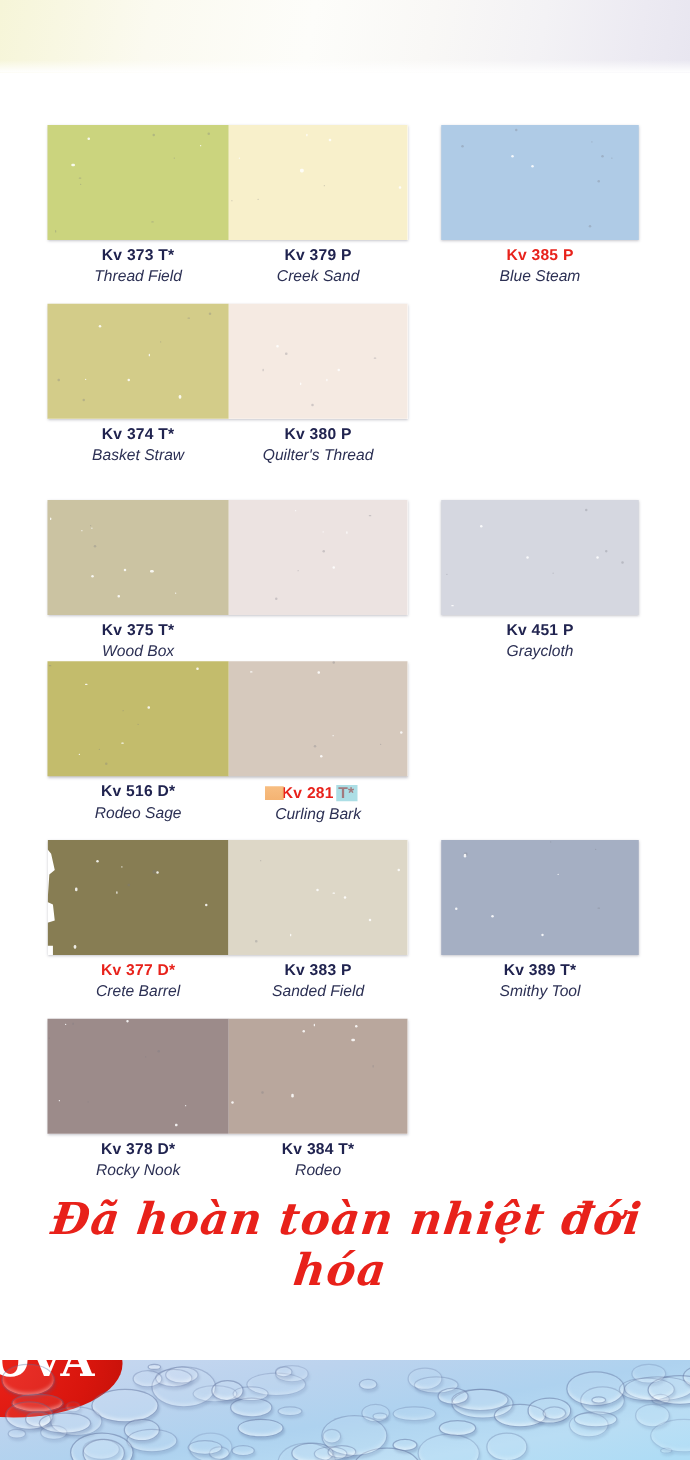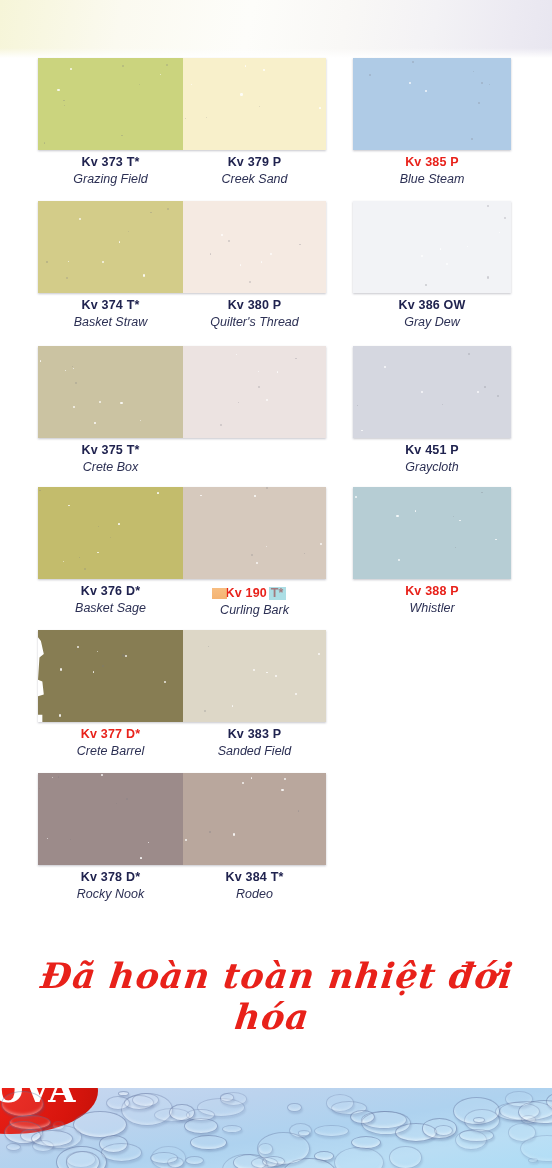--- a/index.html
+++ b/index.html
@@ -19,21 +19,21 @@
   #top-wash:after{
     content:"";position:absolute;left:0;bottom:0;width:100%;height:10px;
     background:linear-gradient(#ffffff00,#ffffff);
   }
 
   
   #swatch-grid{
     position:absolute;left:0;top:58px;width:552px;height:862px;
   }
   .swatch-row{
-    position:absolute;left:0;width:552px;height:143px;
+    position:absolute;left:0;width:552px;height:143px;margin-top:42px;
   }
   .col-left{position:absolute;left:38px;top:0;width:288px;height:143px;}
   .col-right{position:absolute;left:353px;top:0;width:158px;height:143px;}
 
   
   .chip-pair{position:absolute;left:0;top:0;width:288px;height:92px;
     box-shadow:0 1px 2px rgba(90,90,110,.35);}
   .chip{position:absolute;top:0;height:92px;}
   .chip.a{left:0;width:145px;}
   .chip.b{left:145px;width:143px;}
@@ -141,21 +141,21 @@
             <span class="fleck" style="width: 1.66191px; height: 1.66191px; left: 55.9519%; top: 11.9417%; background: rgba(255, 255, 255, 0.85);"></span>
             <span class="fleck" style="width: 0.885144px; height: 0.885144px; left: 15.7658%; top: 63.6318%; background: rgba(120, 120, 130, 0.3);"></span>
             <span class="fleck" style="width: 0.89192px; height: 0.89192px; left: 53.407%; top: 52.4741%; background: rgba(120, 120, 130, 0.3);"></span>
             <span class="fleck" style="width: 1.60322px; height: 1.60322px; left: 43.2457%; top: 7.99952%; background: rgba(255, 255, 255, 0.85);"></span>
             <span class="fleck" style="width: 1.28078px; height: 1.28078px; left: 5.43004%; top: 27.8871%; background: rgba(255, 255, 255, 0.85);"></span>
             <span class="fleck" style="width: 1.68262px; height: 1.68262px; left: 95.2193%; top: 53.0751%; background: rgba(255, 255, 255, 0.85);"></span>
           </div>
         </div>
         <div class="label-block lbl-a">
           <div class="code">Kv 373 T*</div>
-          <div class="name">Grazing Field</div>
+          <div class="name">Thread Field</div>
         </div>
         <div class="label-block lbl-b">
           <div class="code">Kv 379 P</div>
           <div class="name">Creek Sand</div>
         </div>
       </div>
       <div class="col-right">
         <div class="chip-single" style="background: rgb(175, 203, 230);">
           <span class="fleck" style="width: 2.14326px; height: 2.14326px; left: 74.6111%; top: 86.4716%; background: rgba(120, 120, 130, 0.3);"></span>
           <span class="fleck" style="width: 2.28502px; height: 2.28502px; left: 78.8695%; top: 47.8654%; background: rgba(120, 120, 130, 0.3);"></span>
@@ -201,39 +201,22 @@
         </div>
         <div class="label-block lbl-a">
           <div class="code">Kv 374 T*</div>
           <div class="name">Basket Straw</div>
         </div>
         <div class="label-block lbl-b">
           <div class="code">Kv 380 P</div>
           <div class="name">Quilter's Thread</div>
         </div>
       </div>
-      <div class="col-right">
-        <div class="chip-single" style="background: rgb(242, 243, 246);">
-          <span class="fleck" style="width: 2.20706px; height: 2.20706px; left: 58.8584%; top: 67.6603%; background: rgba(255, 255, 255, 0.85);"></span>
-          <span class="fleck" style="width: 2.19902px; height: 2.19902px; left: 84.944%; top: 4.53966%; background: rgba(120, 120, 130, 0.3);"></span>
-          <span class="fleck" style="width: 2.1844px; height: 2.1844px; left: 84.5605%; top: 81.8799%; background: rgba(120, 120, 130, 0.3);"></span>
-          <span class="fleck" style="width: 1.49158px; height: 1.49158px; left: 45.856%; top: 90.6934%; background: rgba(120, 120, 130, 0.3);"></span>
-          <span class="fleck" style="width: 1.34527px; height: 1.34527px; left: 92.0897%; top: 33.2518%; background: rgba(255, 255, 255, 0.85);"></span>
-          <span class="fleck" style="width: 1.48868px; height: 1.48868px; left: 54.9654%; top: 51.5303%; background: rgba(255, 255, 255, 0.85);"></span>
-          <span class="fleck" style="width: 1.07241px; height: 1.07241px; left: 71.9646%; top: 48.9858%; background: rgba(255, 255, 255, 0.85);"></span>
-          <span class="fleck" style="width: 2.21005px; height: 2.21005px; left: 95.6798%; top: 17.6676%; background: rgba(120, 120, 130, 0.3);"></span>
-          <span class="fleck" style="width: 1.80036px; height: 1.80036px; left: 43.1481%; top: 58.6622%; background: rgba(255, 255, 255, 0.85);"></span>
-        </div>
-        <div class="label-block lbl-s">
-          <div class="code">Kv 386 OW</div>
-          <div class="name">Gray Dew</div>
-        </div>
-      </div>
-    </div>
-    <div class="swatch-row" style="top: 288px;">
+    </div>
+    <div class="swatch-row" style="top: 300px;">
       <div class="col-left">
         <div class="chip-pair">
           <div class="chip a" style="background: rgb(203, 195, 162);">
             <span class="fleck" style="width: 2.35018px; height: 2.35018px; left: 56.8037%; top: 60.8877%; background: rgba(255, 255, 255, 0.85);"></span>
             <span class="fleck" style="width: 2.07712px; height: 2.07712px; left: 25.5066%; top: 39.3185%; background: rgba(120, 120, 130, 0.3);"></span>
             <span class="fleck" style="width: 1.16538px; height: 1.16538px; left: 18.7033%; top: 26.4571%; background: rgba(255, 255, 255, 0.85);"></span>
             <span class="fleck" style="width: 1.66927px; height: 1.66927px; left: 38.7642%; top: 82.5011%; background: rgba(255, 255, 255, 0.85);"></span>
             <span class="fleck" style="width: 2.38387px; height: 2.38387px; left: 41.8374%; top: 59.7961%; background: rgba(255, 255, 255, 0.85);"></span>
             <span class="fleck" style="width: 0.800521px; height: 0.800521px; left: 23.1823%; top: 21.947%; background: rgba(120, 120, 130, 0.3);"></span>
             <span class="fleck" style="width: 0.929108px; height: 0.929108px; left: 70.5025%; top: 80.2626%; background: rgba(255, 255, 255, 0.85);"></span>
@@ -247,21 +230,21 @@
             <span class="fleck" style="width: 1.03229px; height: 1.03229px; left: 52.4959%; top: 27.3231%; background: rgba(255, 255, 255, 0.85);"></span>
             <span class="fleck" style="width: 1.12137px; height: 1.12137px; left: 37.0012%; top: 8.40415%; background: rgba(255, 255, 255, 0.85);"></span>
             <span class="fleck" style="width: 2.31004px; height: 2.31004px; left: 25.8523%; top: 84.514%; background: rgba(120, 120, 130, 0.3);"></span>
             <span class="fleck" style="width: 1.55632px; height: 1.55632px; left: 78.3082%; top: 12.5908%; background: rgba(120, 120, 130, 0.3);"></span>
             <span class="fleck" style="width: 2.33676px; height: 2.33676px; left: 58.0728%; top: 57.2768%; background: rgba(255, 255, 255, 0.85);"></span>
             <span class="fleck" style="width: 1.13531px; height: 1.13531px; left: 38.6276%; top: 60.6952%; background: rgba(120, 120, 130, 0.3);"></span>
           </div>
         </div>
         <div class="label-block lbl-a">
           <div class="code">Kv 375 T*</div>
-          <div class="name">Crete Box</div>
+          <div class="name">Wood Box</div>
         </div>
       </div>
       <div class="col-right">
         <div class="chip-single" style="background: rgb(213, 215, 224);">
           <span class="fleck" style="width: 2.27085px; height: 2.27085px; left: 43.1058%; top: 48.849%; background: rgba(255, 255, 255, 0.85);"></span>
           <span class="fleck" style="width: 2.11302px; height: 2.11302px; left: 91.0185%; top: 53.2139%; background: rgba(120, 120, 130, 0.3);"></span>
           <span class="fleck" style="width: 1.86959px; height: 1.86959px; left: 82.8325%; top: 43.5706%; background: rgba(120, 120, 130, 0.3);"></span>
           <span class="fleck" style="width: 0.809698px; height: 0.809698px; left: 56.4737%; top: 63.0796%; background: rgba(120, 120, 130, 0.3);"></span>
           <span class="fleck" style="width: 2.05433px; height: 2.05433px; left: 78.3123%; top: 49.2717%; background: rgba(255, 255, 255, 0.85);"></span>
           <span class="fleck" style="width: 2.26523px; height: 2.26523px; left: 72.4967%; top: 7.82599%; background: rgba(120, 120, 130, 0.3);"></span>
@@ -295,43 +278,26 @@
             <span class="fleck" style="width: 2.09507px; height: 2.09507px; left: 58.2626%; top: 0.266204%; background: rgba(120, 120, 130, 0.3);"></span>
             <span class="fleck" style="width: 2.31748px; height: 2.31748px; left: 50.7679%; top: 81.0139%; background: rgba(255, 255, 255, 0.85);"></span>
             <span class="fleck" style="width: 2.03949px; height: 2.03949px; left: 47.6189%; top: 72.7903%; background: rgba(120, 120, 130, 0.3);"></span>
             <span class="fleck" style="width: 1.4191px; height: 1.4191px; left: 12.0749%; top: 8.5339%; background: rgba(255, 255, 255, 0.85);"></span>
             <span class="fleck" style="width: 2.33287px; height: 2.33287px; left: 95.8395%; top: 60.8865%; background: rgba(255, 255, 255, 0.85);"></span>
             <span class="fleck" style="width: 1.26475px; height: 1.26475px; left: 84.3942%; top: 71.9716%; background: rgba(120, 120, 130, 0.3);"></span>
             <span class="fleck" style="width: 0.861653px; height: 0.861653px; left: 58.3317%; top: 64.5053%; background: rgba(255, 255, 255, 0.85);"></span>
           </div>
         </div>
         <div class="label-block lbl-a">
-          <div class="code">Kv 376 D*</div>
-          <div class="name">Basket Sage</div>
+          <div class="code">Kv 516 D*</div>
+          <div class="name">Rodeo Sage</div>
         </div>
         <div class="label-block lbl-b">
-          <div style="text-align: center;"><div class="code red aberrant">Kv 190 T*</div></div>
+          <div style="text-align: center;"><div class="code red aberrant">Kv 281 T*</div></div>
           <div class="name">Curling Bark</div>
-        </div>
-      </div>
-      <div class="col-right">
-        <div class="chip-single" style="background: rgb(182, 205, 212);">
-          <span class="fleck" style="width: 2.33464px; height: 2.33464px; left: 27.3531%; top: 30.0376%; background: rgba(255, 255, 255, 0.85);"></span>
-          <span class="fleck" style="width: 2.02702px; height: 2.02702px; left: 1.093%; top: 9.88819%; background: rgba(255, 255, 255, 0.85);"></span>
-          <span class="fleck" style="width: 1.55478px; height: 1.55478px; left: 81.1045%; top: 5.26137%; background: rgba(120, 120, 130, 0.3);"></span>
-          <span class="fleck" style="width: 1.72781px; height: 1.72781px; left: 67.0914%; top: 35.4658%; background: rgba(255, 255, 255, 0.85);"></span>
-          <span class="fleck" style="width: 1.16339px; height: 1.16339px; left: 64.535%; top: 65.2917%; background: rgba(120, 120, 130, 0.3);"></span>
-          <span class="fleck" style="width: 1.44178px; height: 1.44178px; left: 90.028%; top: 56.1217%; background: rgba(255, 255, 255, 0.85);"></span>
-          <span class="fleck" style="width: 2.12839px; height: 2.12839px; left: 28.6074%; top: 78.3755%; background: rgba(255, 255, 255, 0.85);"></span>
-          <span class="fleck" style="width: 1.66274px; height: 1.66274px; left: 39.0881%; top: 25.2878%; background: rgba(255, 255, 255, 0.85);"></span>
-          <span class="fleck" style="width: 0.913957px; height: 0.913957px; left: 63.3959%; top: 32.019%; background: rgba(120, 120, 130, 0.3);"></span>
-        </div>
-        <div class="label-block lbl-s">
-          <div class="code red">Kv 388 P</div>
-          <div class="name">Whistler</div>
         </div>
       </div>
     </div>
     <div class="swatch-row" style="top: 572px;">
       <div class="col-left">
         <div class="chip-pair">
           <div class="chip a torn" style="background: rgb(135, 125, 83);">
             <span class="fleck" style="width: 0.877764px; height: 0.877764px; left: 25.2984%; top: 23.265%; background: rgba(120, 120, 130, 0.3);"></span>
             <span class="fleck" style="width: 1.90512px; height: 1.90512px; left: 37.6556%; top: 44.667%; background: rgba(255, 255, 255, 0.85);"></span>
             <span class="fleck" style="width: 2.13576px; height: 2.13576px; left: 15.2473%; top: 41.8385%; background: rgba(255, 255, 255, 0.85);"></span>
@@ -354,20 +320,37 @@
             <span class="fleck" style="width: 2.188px; height: 2.188px; left: 78.0358%; top: 68.3154%; background: rgba(255, 255, 255, 0.85);"></span>
           </div>
         </div>
         <div class="label-block lbl-a">
           <div class="code red">Kv 377 D*</div>
           <div class="name">Crete Barrel</div>
         </div>
         <div class="label-block lbl-b">
           <div class="code">Kv 383 P</div>
           <div class="name">Sanded Field</div>
+        </div>
+      </div>
+      <div class="col-right">
+        <div class="chip-single" style="background: rgb(165, 175, 195);">
+          <span class="fleck" style="width: 2.39844px; height: 2.39844px; left: 11.6004%; top: 11.2263%; background: rgba(120, 120, 130, 0.3);"></span>
+          <span class="fleck" style="width: 1.94102px; height: 1.94102px; left: 7.16749%; top: 58.5624%; background: rgba(255, 255, 255, 0.85);"></span>
+          <span class="fleck" style="width: 1.23997px; height: 1.23997px; left: 79.3765%; top: 58.9521%; background: rgba(120, 120, 130, 0.3);"></span>
+          <span class="fleck" style="width: 1.04593px; height: 1.04593px; left: 77.7091%; top: 7.85202%; background: rgba(120, 120, 130, 0.3);"></span>
+          <span class="fleck" style="width: 1.87246px; height: 1.87246px; left: 50.7576%; top: 81.3116%; background: rgba(255, 255, 255, 0.85);"></span>
+          <span class="fleck" style="width: 2.21833px; height: 2.21833px; left: 11.5593%; top: 12.4173%; background: rgba(255, 255, 255, 0.85);"></span>
+          <span class="fleck" style="width: 1.05638px; height: 1.05638px; left: 54.9288%; top: 1.07034%; background: rgba(120, 120, 130, 0.3);"></span>
+          <span class="fleck" style="width: 1.38908px; height: 1.38908px; left: 58.7922%; top: 29.0978%; background: rgba(255, 255, 255, 0.85);"></span>
+          <span class="fleck" style="width: 2.07075px; height: 2.07075px; left: 25.5198%; top: 64.6974%; background: rgba(255, 255, 255, 0.85);"></span>
+        </div>
+        <div class="label-block lbl-s">
+          <div class="code">Kv 389 T*</div>
+          <div class="name">Smithy Tool</div>
         </div>
       </div>
     </div>
     <div class="swatch-row" style="top: 715px;">
       <div class="col-left">
         <div class="chip-pair">
           <div class="chip a" style="background: rgb(156, 139, 138);">
             <span class="fleck" style="width: 0.941557px; height: 0.941557px; left: 9.54568%; top: 4.45369%; background: rgba(255, 255, 255, 0.85);"></span>
             <span class="fleck" style="width: 1.81912px; height: 1.81912px; left: 43.73%; top: 1.34127%; background: rgba(255, 255, 255, 0.85);"></span>
             <span class="fleck" style="width: 1.82095px; height: 1.82095px; left: 13.5193%; top: 3.52927%; background: rgba(120, 120, 130, 0.3);"></span>

